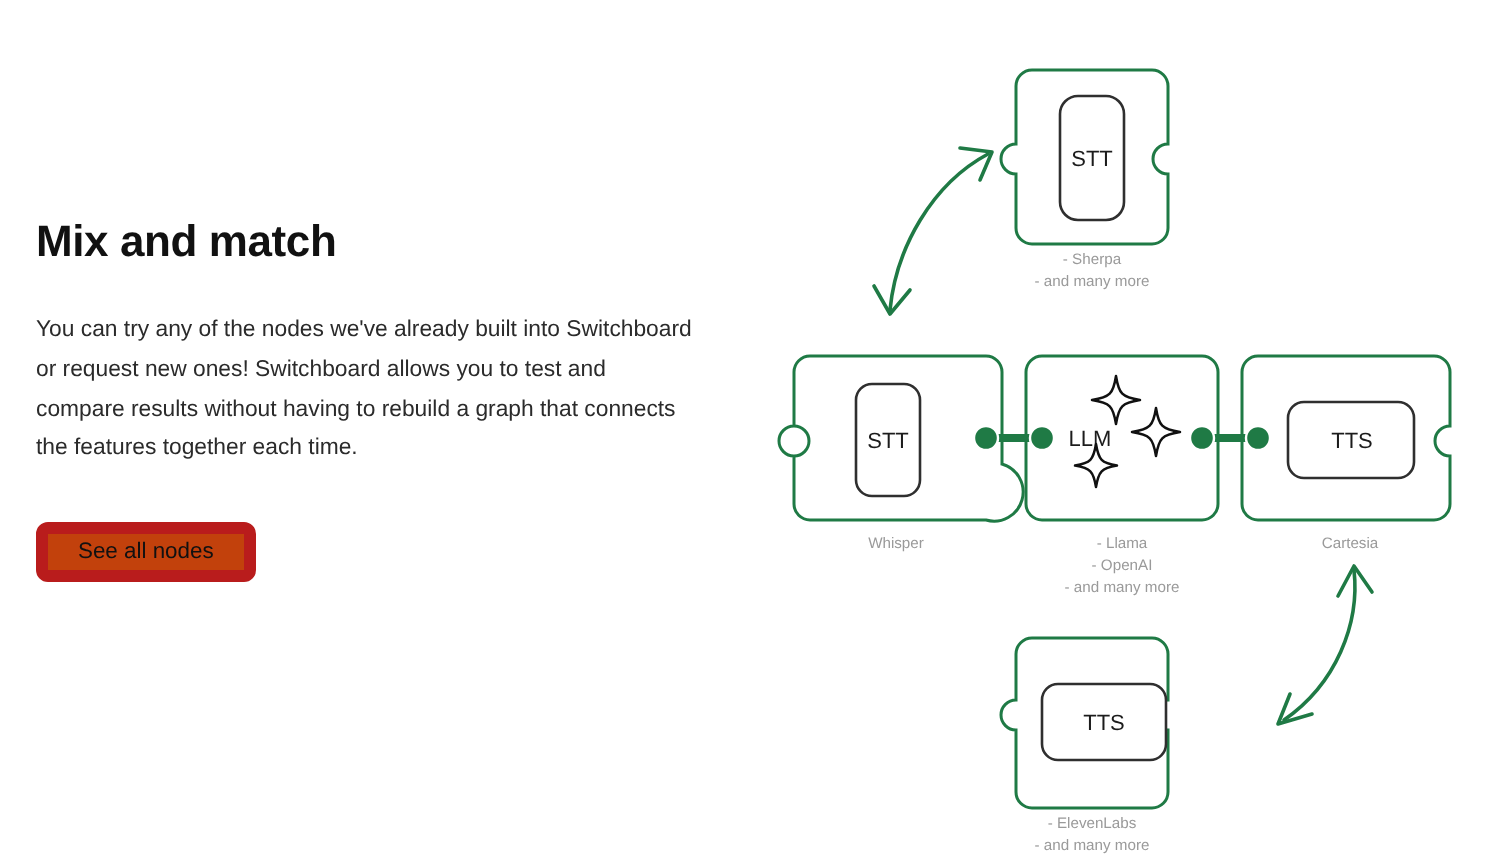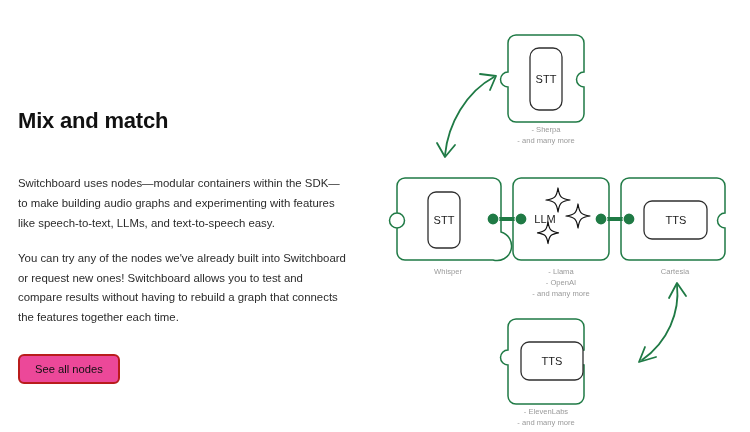--- a/index.html
+++ b/index.html
@@ -16,39 +16,39 @@
     position: absolute;
     left: 18px; top: 108px;
     width: 340px;
   }
   .headline {
     font-size: 22px;
     font-weight: bold;
     color: #111111;
     letter-spacing: -0.2px;
     line-height: 1.2;
-    margin-bottom: 40px;
+    margin-bottom: 22px;
   }
   .body-para {
     font-size: 11.4px;
     color: #2b2b2b;
     line-height: 1.72;
     margin-bottom: 16px;
     max-width: 330px;
   }
   .cta-button {
     display: inline-flex;
     align-items: center;
     justify-content: center;
     height: 30px;
     padding: 0 15px;
     margin-top: 10px;
-    border: 2px solid #b91c1c;
+    border: 6px solid #b91c1c;
     border-radius: 6px;
-    background: #ec4899;
+    background: #c2410c;
     font-size: 11.2px;
     color: #111111;
     font-family: "Liberation Sans", sans-serif;
     cursor: pointer;
   }
 
   
   .diagram {
     position: absolute;
     left: 380px; top: 12px;
@@ -71,21 +71,20 @@
   }
 </style>
 </head>
 <body>
 
 <div class="page">
 
   <div class="left-col">
     <h1 class="headline">Mix and match</h1>
 
-    <p class="body-para">Switchboard uses nodes—modular containers within the SDK—to make building audio graphs and experimenting with features like speech-to-text, LLMs, and text-to-speech easy.</p>
 
     <p class="body-para">You can try any of the nodes we've already built into Switchboard or request new ones! Switchboard allows you to test and compare results without having to rebuild a graph that connects the features together each time.</p>
 
     <button class="cta-button">See all nodes</button>
   </div>
 
   <div class="diagram">
     <svg width="370" height="432" viewBox="0 0 370 432" xmlns="http://www.w3.org/2000/svg">
 
       <g>

